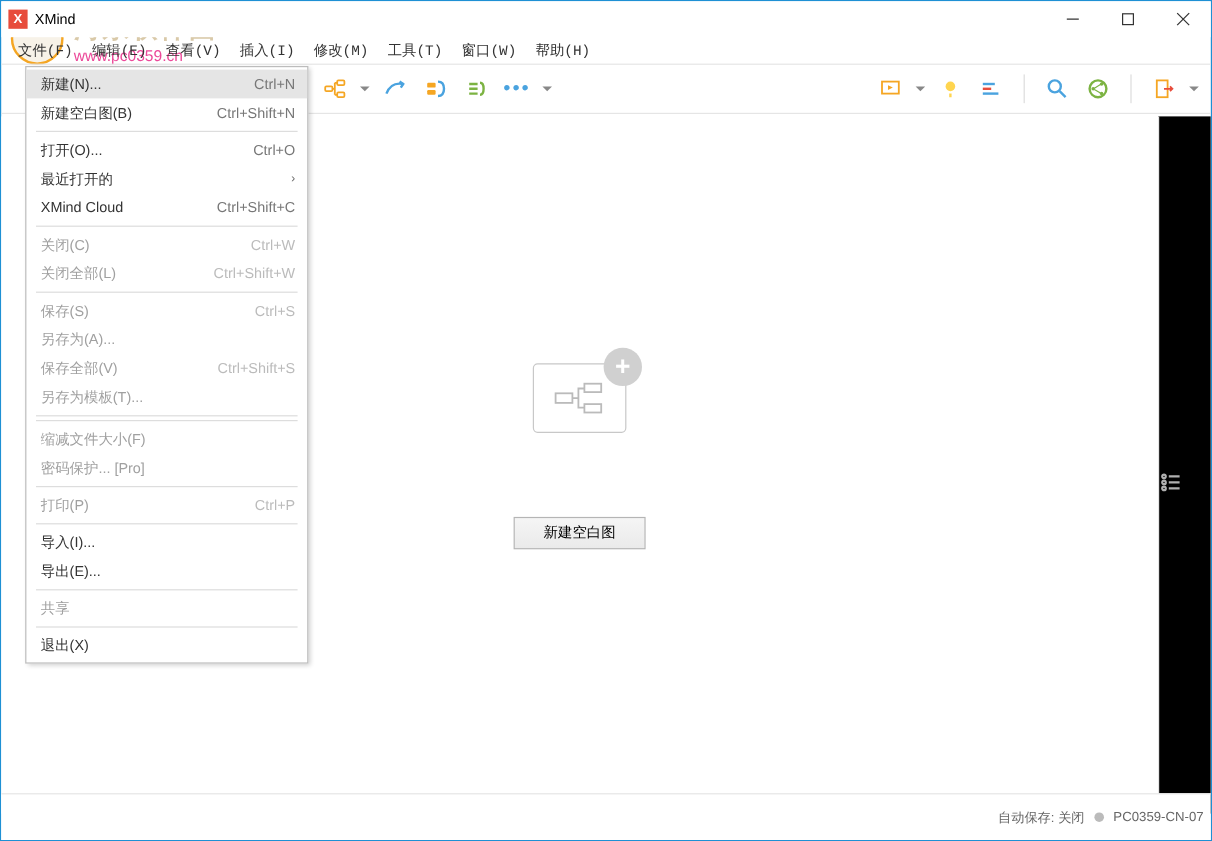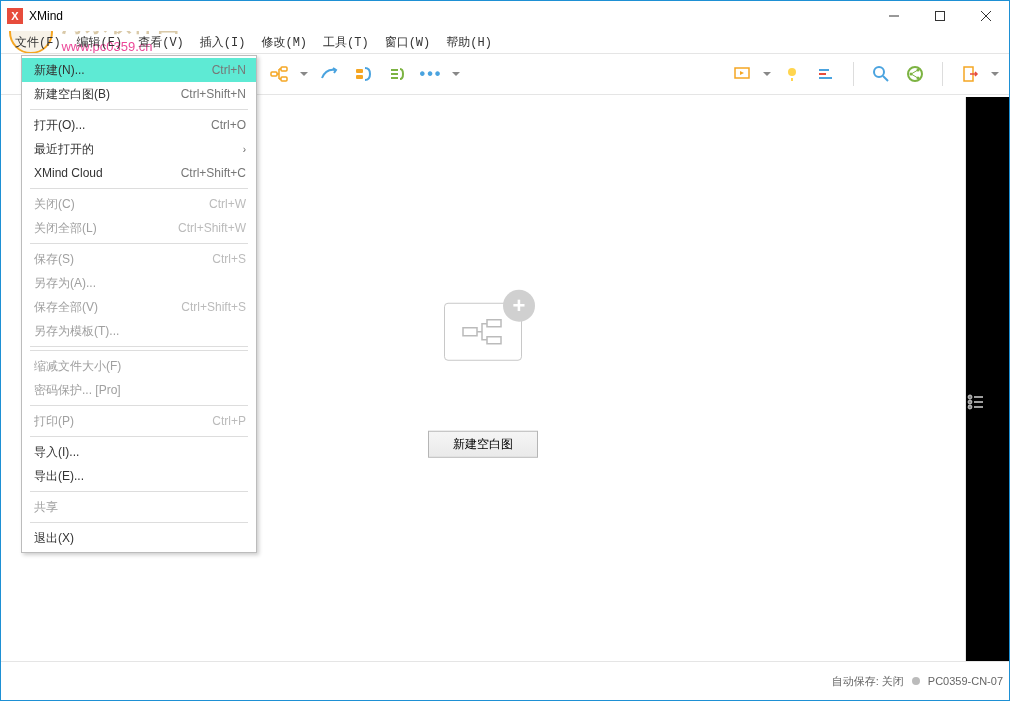--- a/index.html
+++ b/index.html
@@ -27,21 +27,21 @@
 
 .toolbar { height: 42px; border-top: 1px solid #e5e5e5; border-bottom: 1px solid #e5e5e5; display: flex; align-items: center; padding: 0 8px; gap: 4px; position: relative; z-index: 1; }
 .tb-btn { width: 30px; height: 30px; display: flex; align-items: center; justify-content: center; cursor: pointer; border-radius: 2px; }
 .tb-drop { width: 12px; height: 30px; display: flex; align-items: center; justify-content: center; cursor: pointer; }
 .tb-sep { width: 1px; height: 24px; background: #ddd; margin: 0 8px; }
 .chev { border-left: 4px solid transparent; border-right: 4px solid transparent; border-top: 4px solid #888; }
 
 
 .dropdown { position: absolute; left: 20px; top: 54px; width: 236px; background: #fff; border: 1px solid #bcbcbc; box-shadow: 2px 2px 4px rgba(0,0,0,0.2); z-index: 100; padding: 2px 0; }
 .dd-item { display: flex; align-items: center; height: 24px; padding: 0 10px 0 12px; font-size: 12px; color: #333; cursor: pointer; }
-.dd-item.highlight { background: #5eead4; }
+.dd-item.highlight { background: #e5e5e5; }
 .dd-item.disabled { color: #a0a0a0; cursor: default; gap: 14px; }
 .dd-label { flex: 1; }
 .dd-accel { color: #777; font-size: 12px; }
 .dd-item.disabled .dd-accel { color: #bbb; }
 .dd-sep { height: 1px; background: #ddd; margin: 3px 8px; }
 .dd-arrow { color: #666; font-size: 10px; }
 
 
 .content { position: absolute; top: 96px; left: 0; right: 44px; bottom: 22px; background: #fff; }
 .placeholder { position: absolute; left: 50%; top: 50%; transform: translate(-50%, -55%); text-align: center; }

